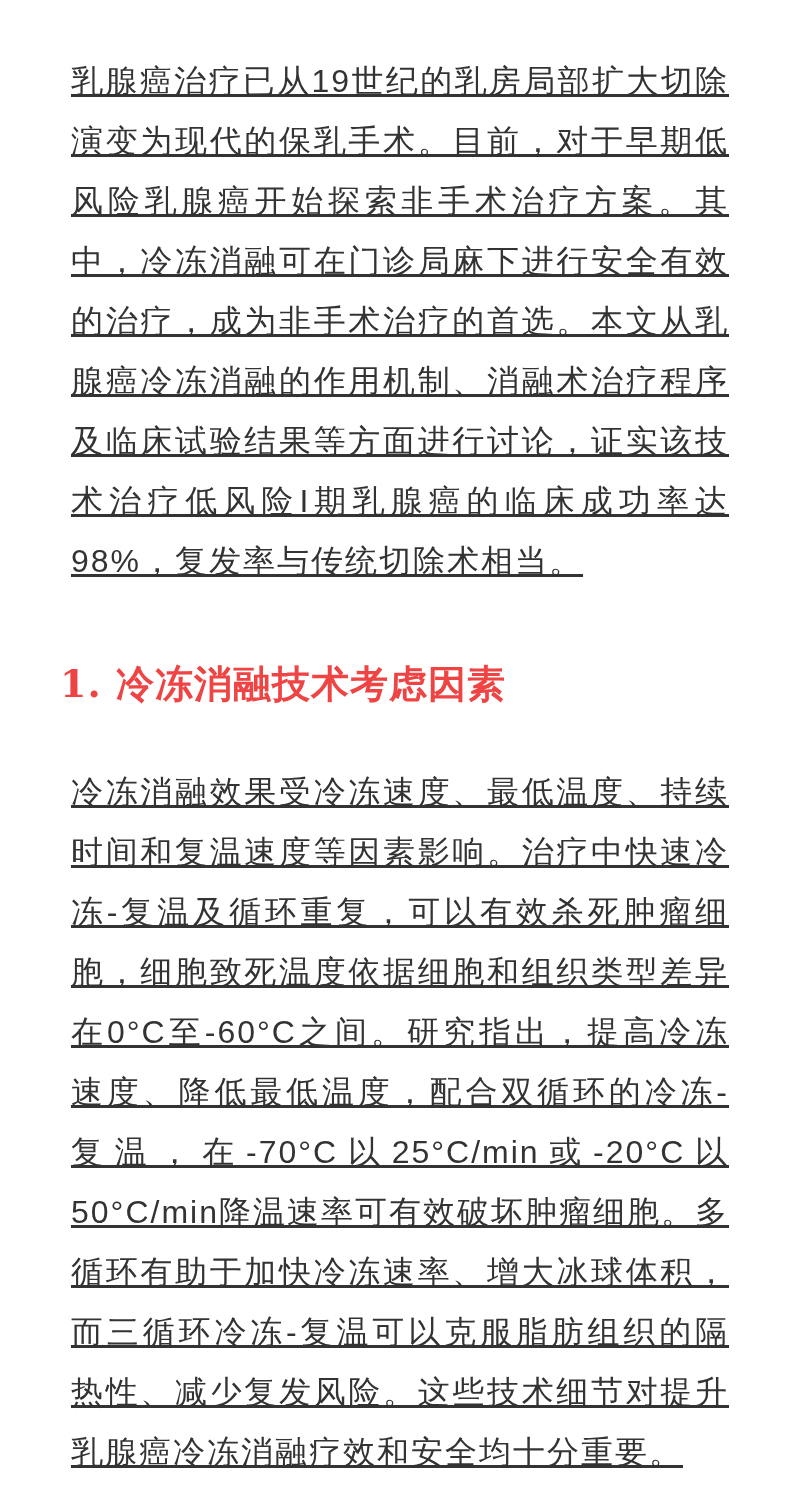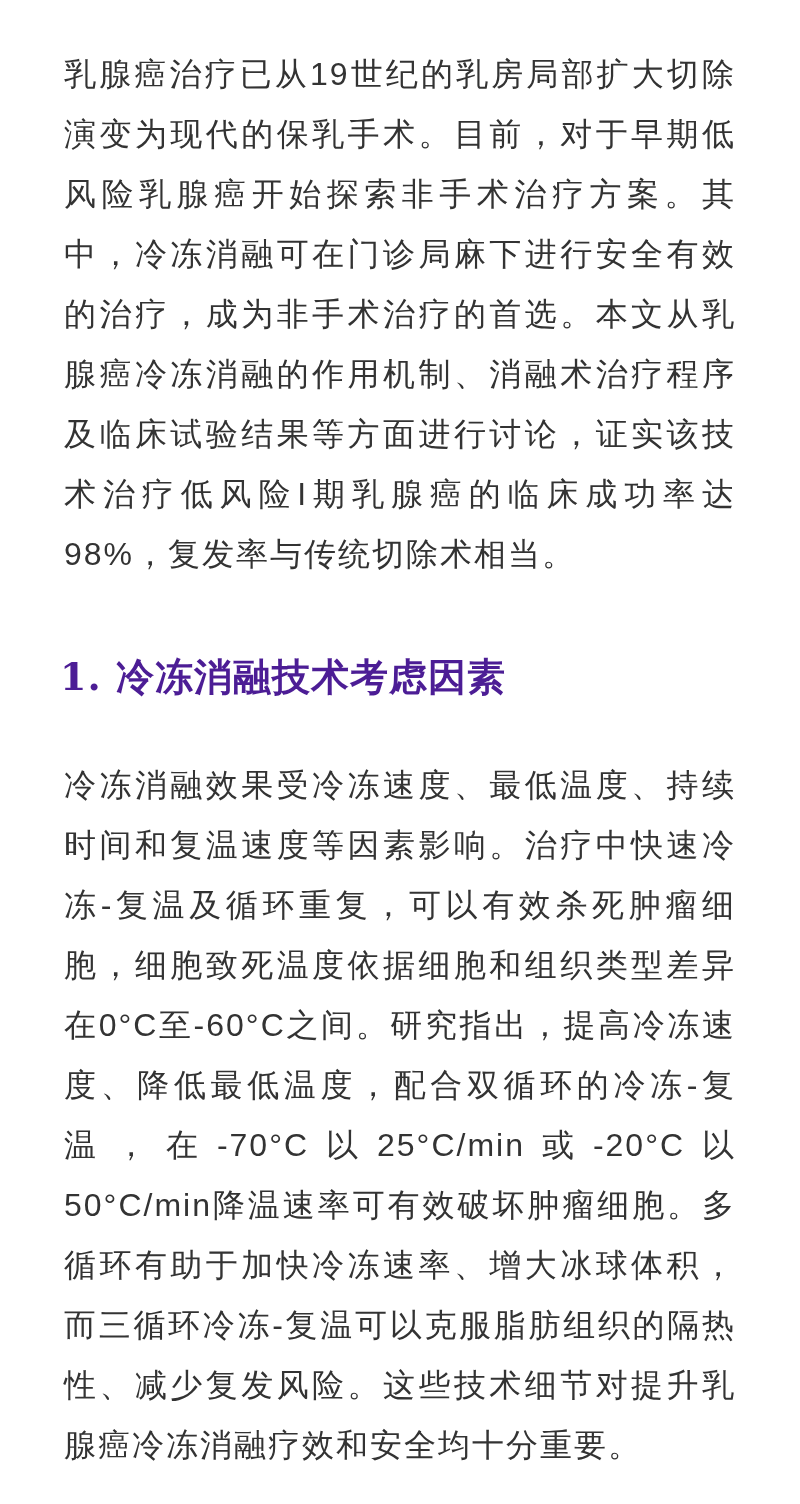--- a/index.html
+++ b/index.html
@@ -14,37 +14,38 @@
     overflow: hidden;
   }
   .page {
     box-sizing: border-box;
     width: 800px;
     height: 1504px;
     padding: 40px 60px 0 60px;
     background: #ffffff;
   }
   .body-text {
-    margin: 4px;
+    margin: 11px;
     font-family: "Liberation Sans", sans-serif;
     font-size: 32px;
     line-height: 60px;
     letter-spacing: 2px;
     color: #333333;
     text-align: justify;
     text-justify: inter-character;
+    text-decoration: underline;
   }
   .section-heading {
     margin: 70px 0 0 0;
     font-family: "DejaVu Serif", "Liberation Serif", serif;
     font-weight: 700;
     font-size: 38px;
     line-height: 46px;
     letter-spacing: 1px;
-    color: #4c1d95;
+    color: #ef4444;
     text-align: left;
   }
   .section-body {
     margin-top: 55px;
   }
 </style>
 </head>
 <body>
 
 <div class="page">

